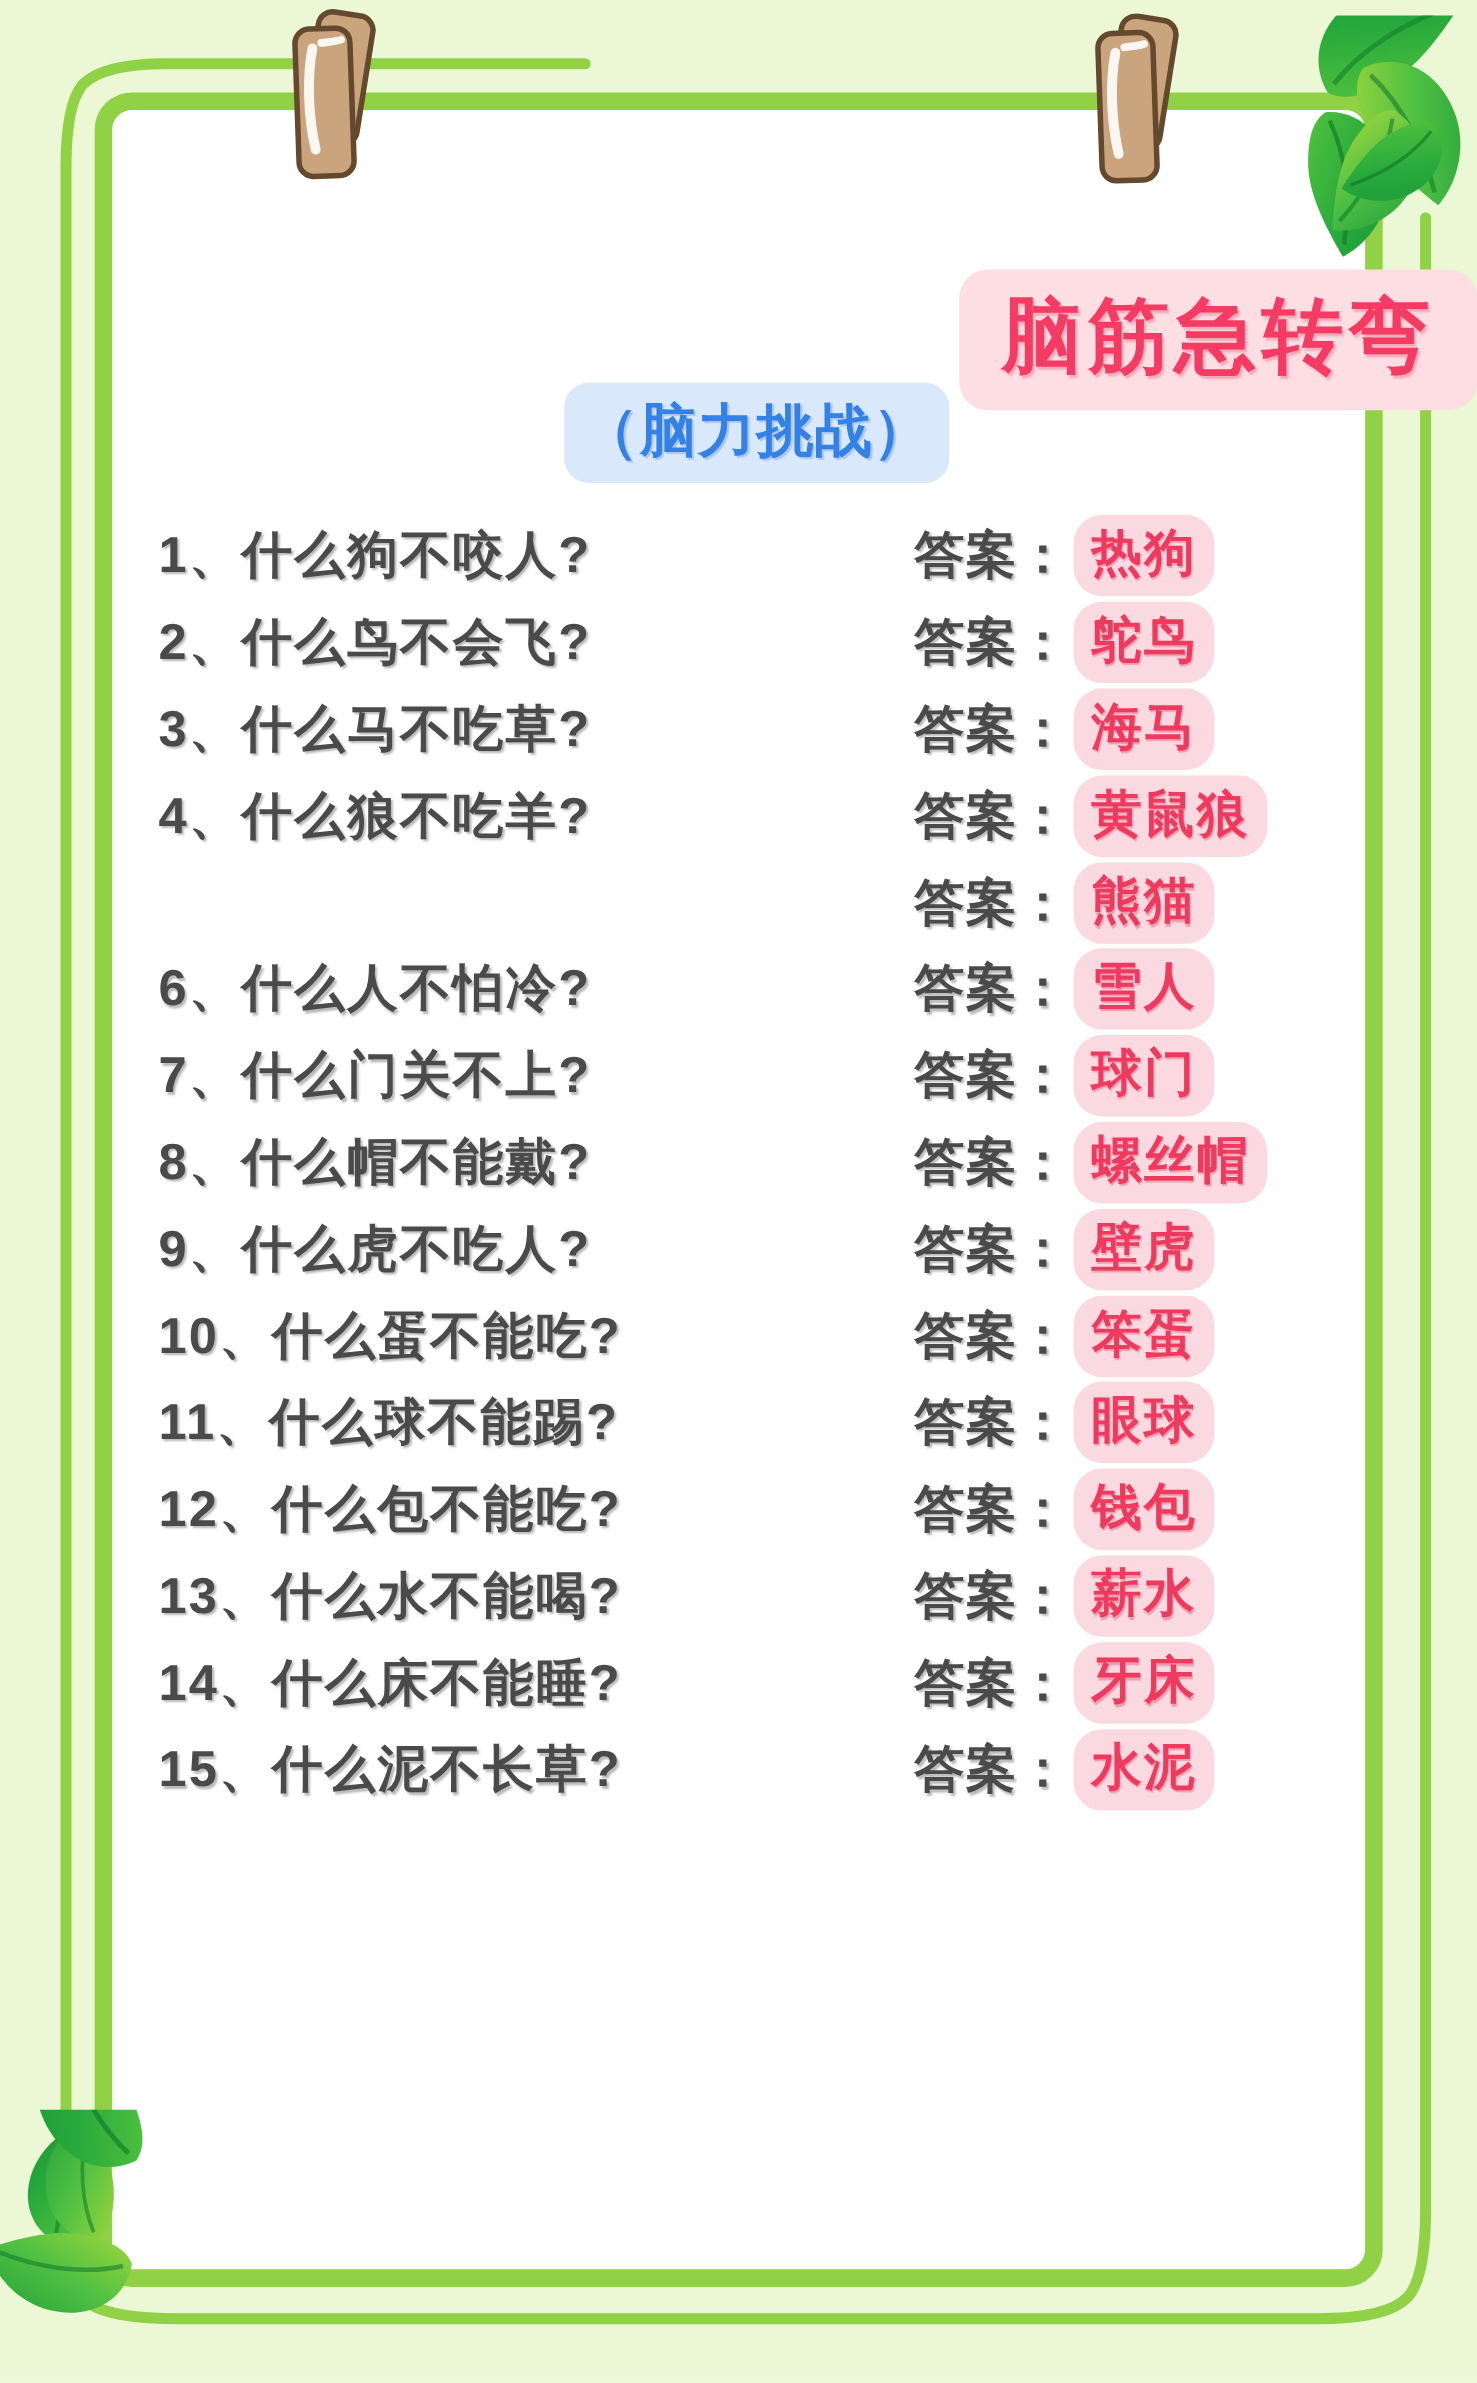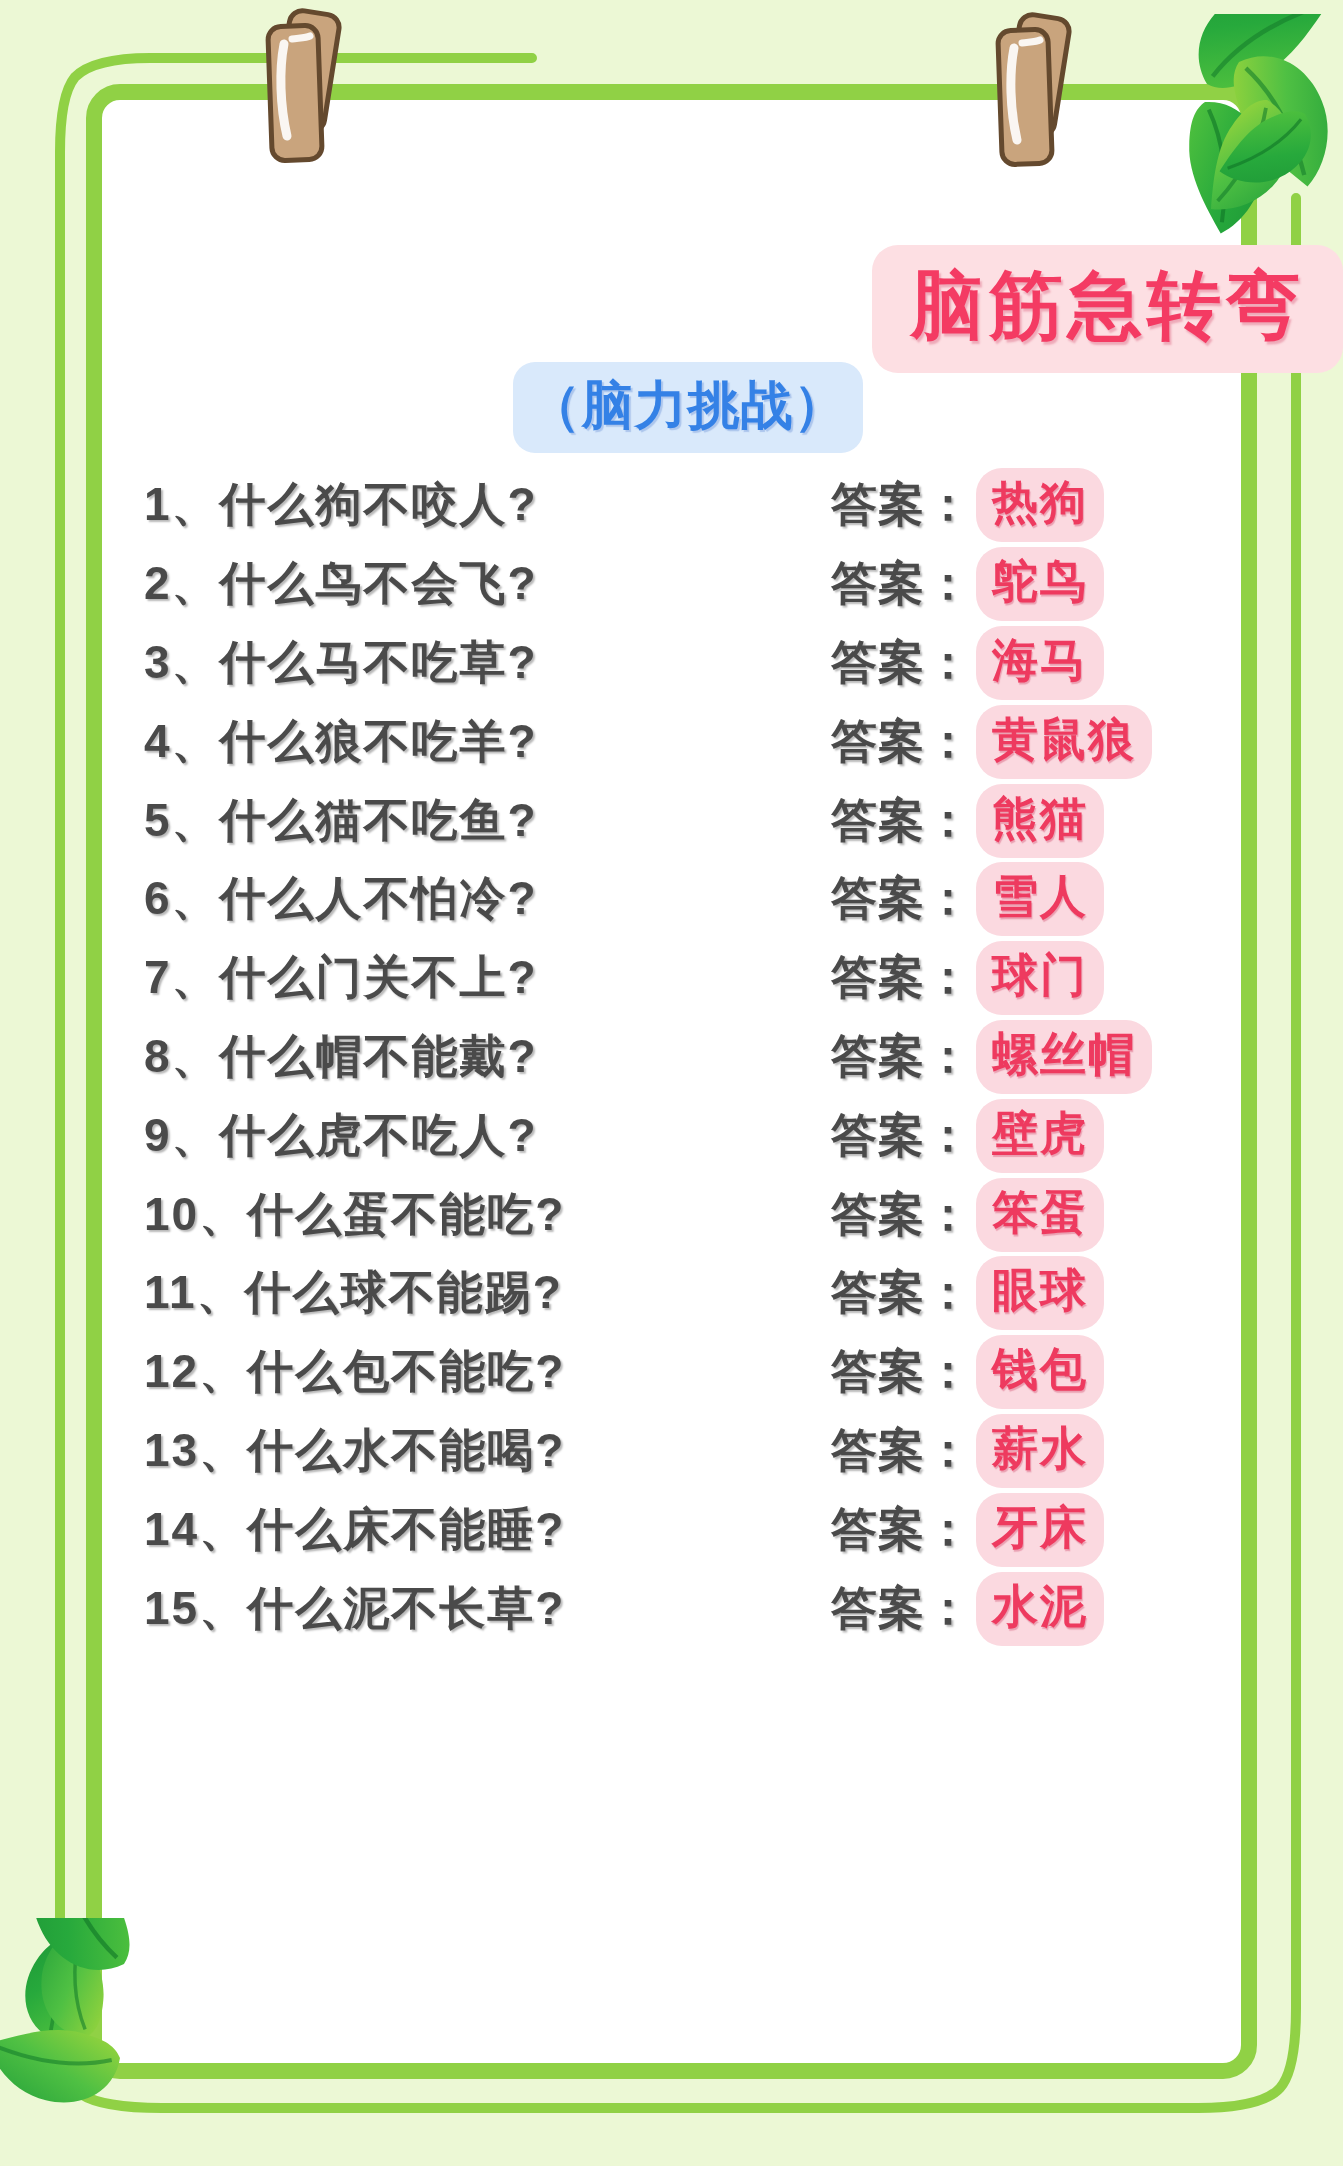--- a/index.html
+++ b/index.html
@@ -22,21 +22,21 @@
   .leaves-tr{right:-6px;top:14px;width:260px;height:220px;}
   .leaves-bl{left:-8px;top:1918px;width:250px;height:230px;}
   
   .title-wrap{position:absolute;left:10px;right:0;top:245px;text-align:right;z-index:3;}
   .title-pill{
     display:inline-block;background:#fddfe3;color:#f43b63;
     font-size:74px;font-weight:800;letter-spacing:5px;
     padding:12px 38px 16px;border-radius:26px;
     text-shadow:2px 3px 2px rgba(205,45,85,0.30);
   }
-  .subtitle-wrap{position:absolute;left:0;right:0;top:362px;text-align:center;z-index:3;padding-left:32px;}
+  .subtitle-wrap{position:absolute;left:0;right:0;top:348px;text-align:center;z-index:3;padding-left:32px;}
   .subtitle-pill{
     display:inline-block;background:#d9e9fb;color:#3481e6;
     font-size:52px;font-weight:800;letter-spacing:1px;
     padding:9px 16px 12px;border-radius:22px;
     text-shadow:2px 2px 1px rgba(40,90,190,0.25);
   }
   
   .rows{position:absolute;left:144px;top:466px;width:1100px;z-index:3;}
   .row{position:relative;height:78.8px;display:flex;align-items:center;}
   .q{
@@ -167,21 +167,20 @@
 
   <div class="row">
     <div class="q"><span>4、</span><span>什么狼不吃羊?</span></div>
     <div class="agroup">
       <span class="alabel">答案：</span>
       <span class="apill">黄鼠狼</span>
     </div>
   </div>
 
   <div class="row">
-    <div class="q"><span>5、</span><span>什么猫不吃鱼?</span></div>
     <div class="agroup">
       <span class="alabel">答案：</span>
       <span class="apill">熊猫</span>
     </div>
   </div>
 
   <div class="row">
     <div class="q"><span>6、</span><span>什么人不怕冷?</span></div>
     <div class="agroup">
       <span class="alabel">答案：</span>

